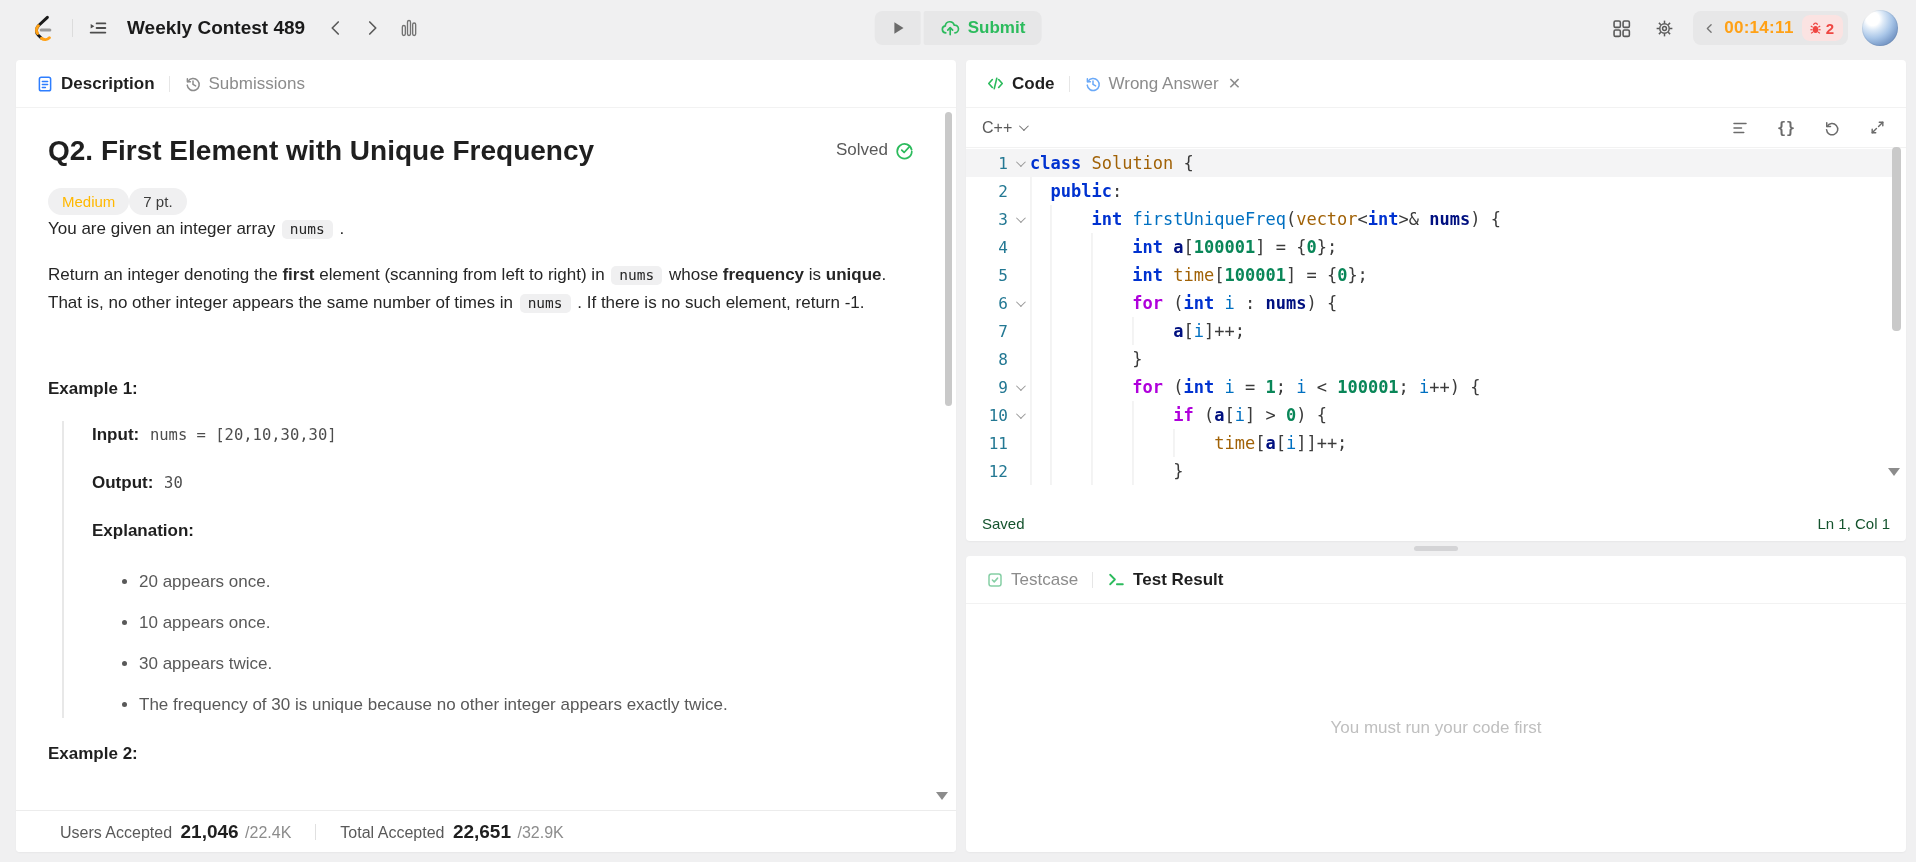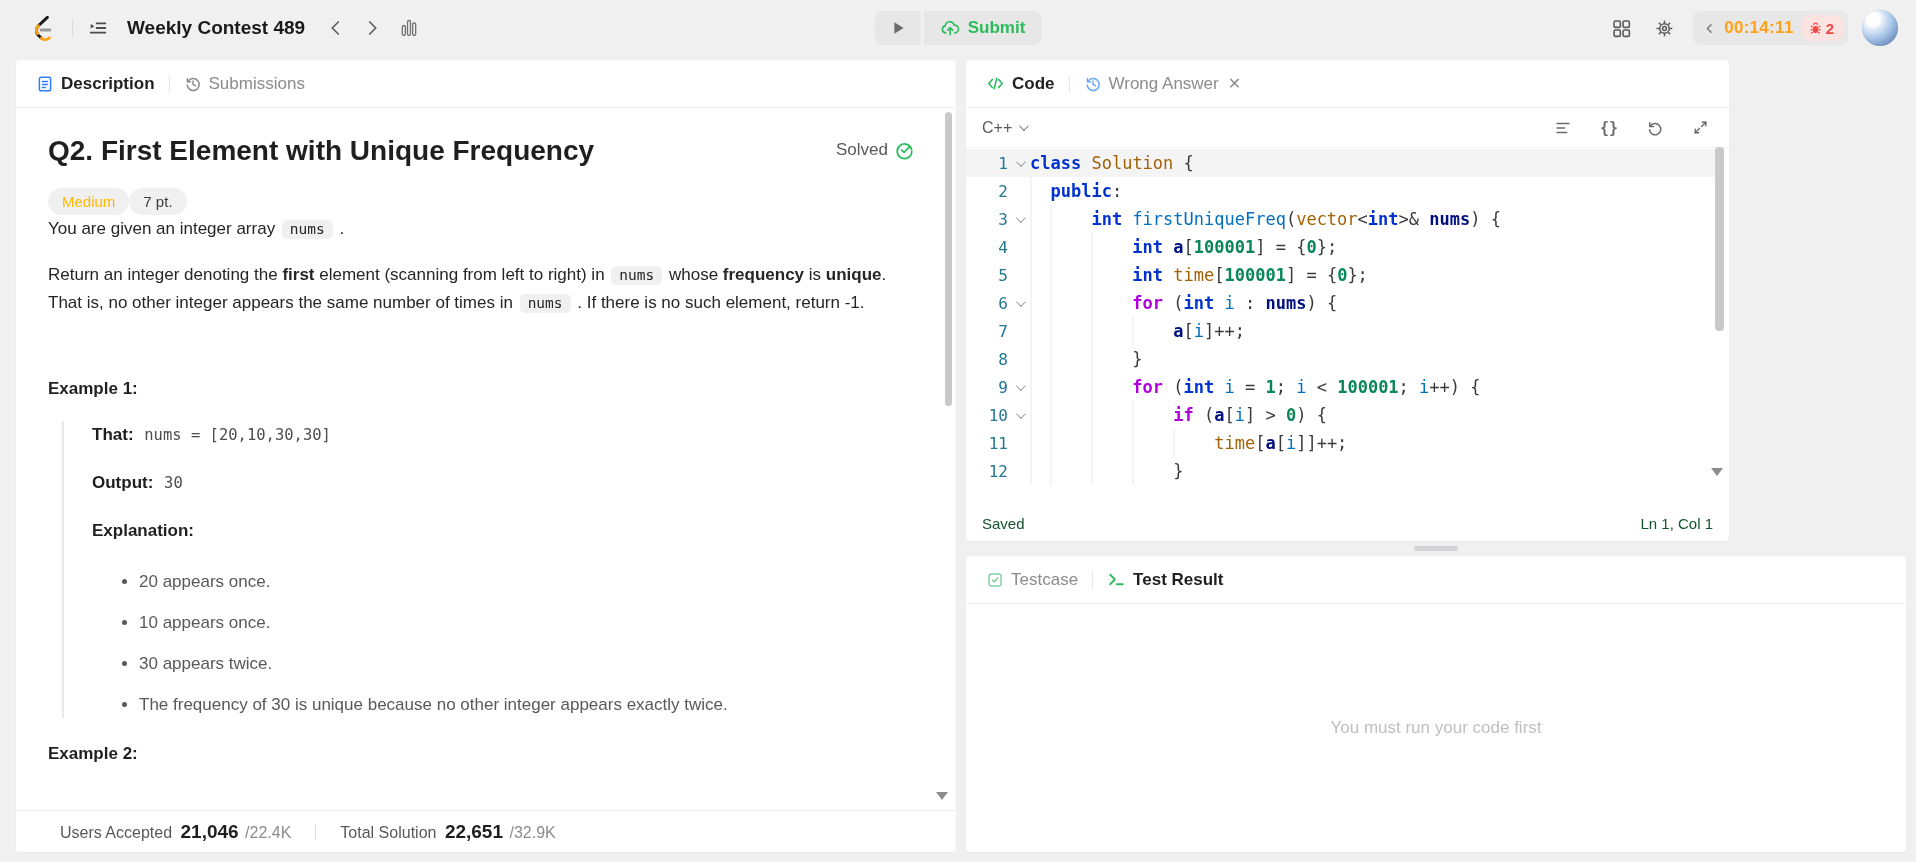--- a/index.html
+++ b/index.html
@@ -19,21 +19,21 @@
   .tb-right { position:absolute; right:18px; display:flex; align-items:center; gap:14px; }
   .timer-pill { display:flex; align-items:center; gap:8px; height:34px; background:#e7e7e8; border-radius:8px; padding:0 5px 0 10px; }
   .timer-text { color:#ffa116; font-weight:600; font-size:17px; letter-spacing:.3px; }
   .bug-badge { display:flex; align-items:center; gap:3px; height:26px; background:#fbe3e2; border-radius:8px; padding:0 9px 0 6px; color:#ef4743; font-weight:700; font-size:15px; cursor:pointer; }
   .avatar { width:36px; height:36px; border-radius:50%; cursor:pointer;
     background: radial-gradient(circle at 30% 25%, #ffffff 0 18%, #dce9f7 30%, #a9c6e8 52%, #7e9fcc 72%, #5b7aab 100%); box-shadow:inset 0 0 0 1px rgba(0,0,0,.06); }
 
   
   .panel { position:absolute; background:#fff; border-radius:4px; box-shadow:0 1px 2px rgba(0,0,0,.04); overflow:hidden; }
   .left-panel  { left:16px;  top:60px; width:940px; height:792px; }
-  .code-panel  { left:966px; top:60px; width:763px; height:481px; }
+  .code-panel  { left:966px; top:60px; width:940px; height:481px; }
   .test-panel  { left:966px; top:556px; width:940px; height:296px; }
   .drag-handle { position:absolute; left:1414px; top:546px; width:44px; height:5px; border-radius:3px; background:#d4d4d6; cursor:row-resize; }
 
   .tabbar { height:48px; display:flex; align-items:center; gap:12px; padding:0 18px; border-bottom:1px solid #f2f2f2; }
   .tab { display:flex; align-items:center; gap:7px; font-size:17px; color:#8c8c8c; cursor:pointer; background:none; border:none; font-family:inherit; padding:4px 2px; }
   .tab.active { color:#1f1f1f; font-weight:700; }
   .tab-div { width:1px; height:16px; background:#e6e6e6; }
   .tab-close { color:#8c8c8c; font-size:16px; margin-left:2px; cursor:pointer; }
 
   
@@ -248,21 +248,21 @@
         <span class="badge medium">Medium</span>
         <span class="badge points">7 pt.</span>
       </div>
 
       <p class="para p1"><span>You are given an integer array </span><code class="chip">nums</code><span> .</span></p>
       <p class="para p2"><span>Return an integer denoting the </span><strong>first</strong><span> element (scanning from left to right) in </span><code class="chip">nums</code><span> whose </span><strong>frequency</strong><span> is </span><strong>unique</strong><span>. That is, no other integer appears the same number of times in </span><code class="chip">nums</code><span> . If there is no such element, return -1.</span></p>
 
       <h3 class="ex-heading">Example 1:</h3>
       <div class="ex-block">
         <div class="ex-row">
-          <span class="ex-label">That:</span>
+          <span class="ex-label">Input:</span>
           <span class="ex-val">nums = [20,10,30,30]</span>
         </div>
         <div class="ex-row">
           <span class="ex-label">Output:</span>
           <span class="ex-val">30</span>
         </div>
         <div class="ex-row">
           <span class="ex-label">Explanation:</span>
         </div>
         <ul class="ex-bullets">
@@ -280,21 +280,21 @@
     <div class="down-arrow left-arrow-btn"></div>
 
     <div class="desc-footer">
       <span>
         <span class="stat-label">Users Accepted</span>
         <span class="stat-value">21,046</span>
         <span class="stat-total">/22.4K</span>
       </span>
       <span class="stat-div"></span>
       <span>
-        <span class="stat-label">Total Solution</span>
+        <span class="stat-label">Total Accepted</span>
         <span class="stat-value">22,651</span>
         <span class="stat-total">/32.9K</span>
       </span>
     </div>
   </section>
 
   <section class="panel code-panel">
     <div class="tabbar">
       <button class="tab active">
         <svg width="19" height="19" viewBox="0 0 24 24" fill="none" stroke="#2cbb5d" stroke-width="2.1">

